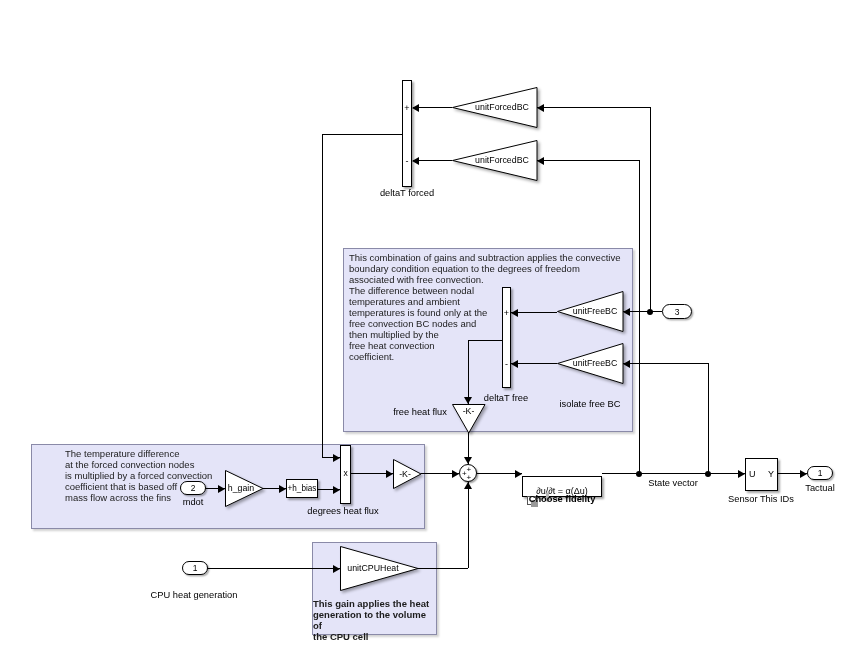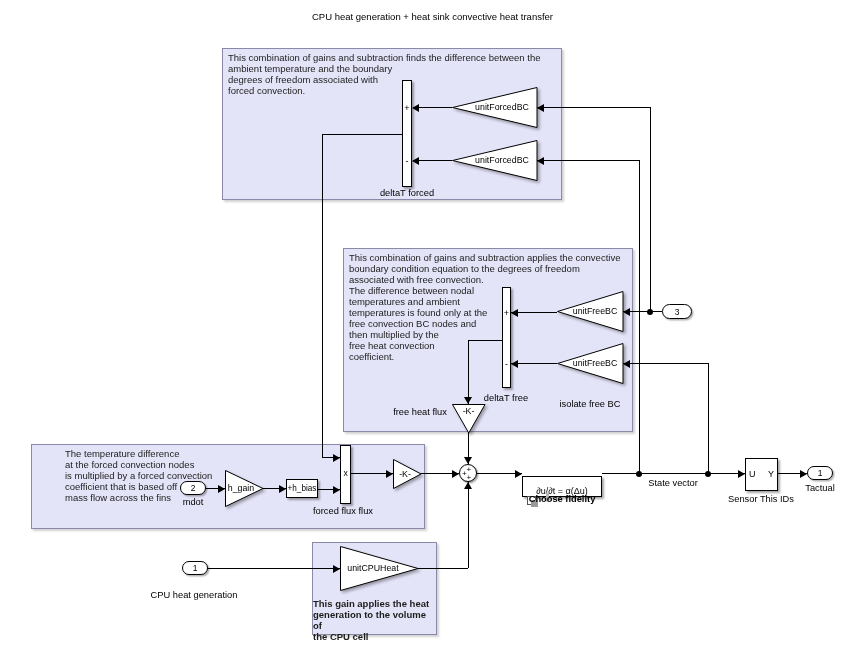--- a/index.html
+++ b/index.html
@@ -45,28 +45,21 @@
   .fid-sq1{position:absolute;left:4px;top:19px;width:7px;height:7px;border:1px solid #555;background:#fff;}
   .fid-sq2{position:absolute;left:8px;top:23px;width:7px;height:7px;background:#999;}
   .fid-arrow{position:absolute;left:19px;top:14px;font-size:13px;color:var(--icon-gray);line-height:13px;}
   .sel-text{position:absolute;font-size:9px;color:#000;line-height:10px;}
 </style>
 </head>
 <body>
 
 <div id="canvas">
 
-  <div class="title">CPU heat generation + heat sink convective heat transfer</div>
-
-  <div class="annotation abs" style="left:222px;top:48px;width:340px;height:152px;z-index:1;">
-    <div class="annotation-text" style="left:5px;top:3px;width:330px;">This combination of gains and subtraction finds the difference between the
-ambient temperature and the boundary
-degrees of freedom associated with
-forced convection.</div>
-  </div>
+
 
   <div class="annotation abs" style="left:343px;top:248px;width:290px;height:184px;z-index:1;">
     <div class="annotation-text" style="left:5px;top:3px;width:280px;">This combination of gains and subtraction applies the convective
 boundary condition equation to the degrees of freedom
 associated with free convection.
 The difference between nodal
 temperatures and ambient
 temperatures is found only at the
 free convection BC nodes and
 then multiplied by the
@@ -186,21 +179,21 @@
   <svg class="gain-svg" style="left:225px;top:470px;z-index:3;" width="39" height="37">
       <polygon points="0.5,0.5 0.5,36.5 38,18.5"></polygon>
     </svg>
   <span class="gain-text" style="left:226px;top:483px;width:30px;z-index:3;">h_gain</span>
 
   <div class="block abs" style="left:286px;top:479px;width:32px;height:19px;z-index:3;font-size:8.2px;text-align:center;line-height:18px;"><span>+h_bias</span></div>
 
   <div class="block abs" style="left:340px;top:445px;width:11px;height:59px;z-index:3;">
     <span class="sum-sign" style="top:22px;font-size:8.5px;">x</span>
   </div>
-  <div class="blk-label" style="left:243px;top:506px;z-index:3;">forced flux flux</div>
+  <div class="blk-label" style="left:243px;top:506px;z-index:3;">degrees heat flux</div>
 
   <svg class="gain-svg" style="left:393px;top:459px;z-index:3;" width="29" height="30">
       <polygon points="0.5,0.5 0.5,29.5 28,15"></polygon>
     </svg>
   <span class="gain-text" style="left:393px;top:469px;width:24px;z-index:3;">-K-</span>
 
   <div class="sum-circle" style="left:459px;top:464px;width:18px;height:18px;z-index:3;">
     <span style="left:2px;top:5px;">+</span>
     <span style="left:6.5px;top:1px;">+</span>
     <span style="left:6.5px;top:8.5px;">+</span>

